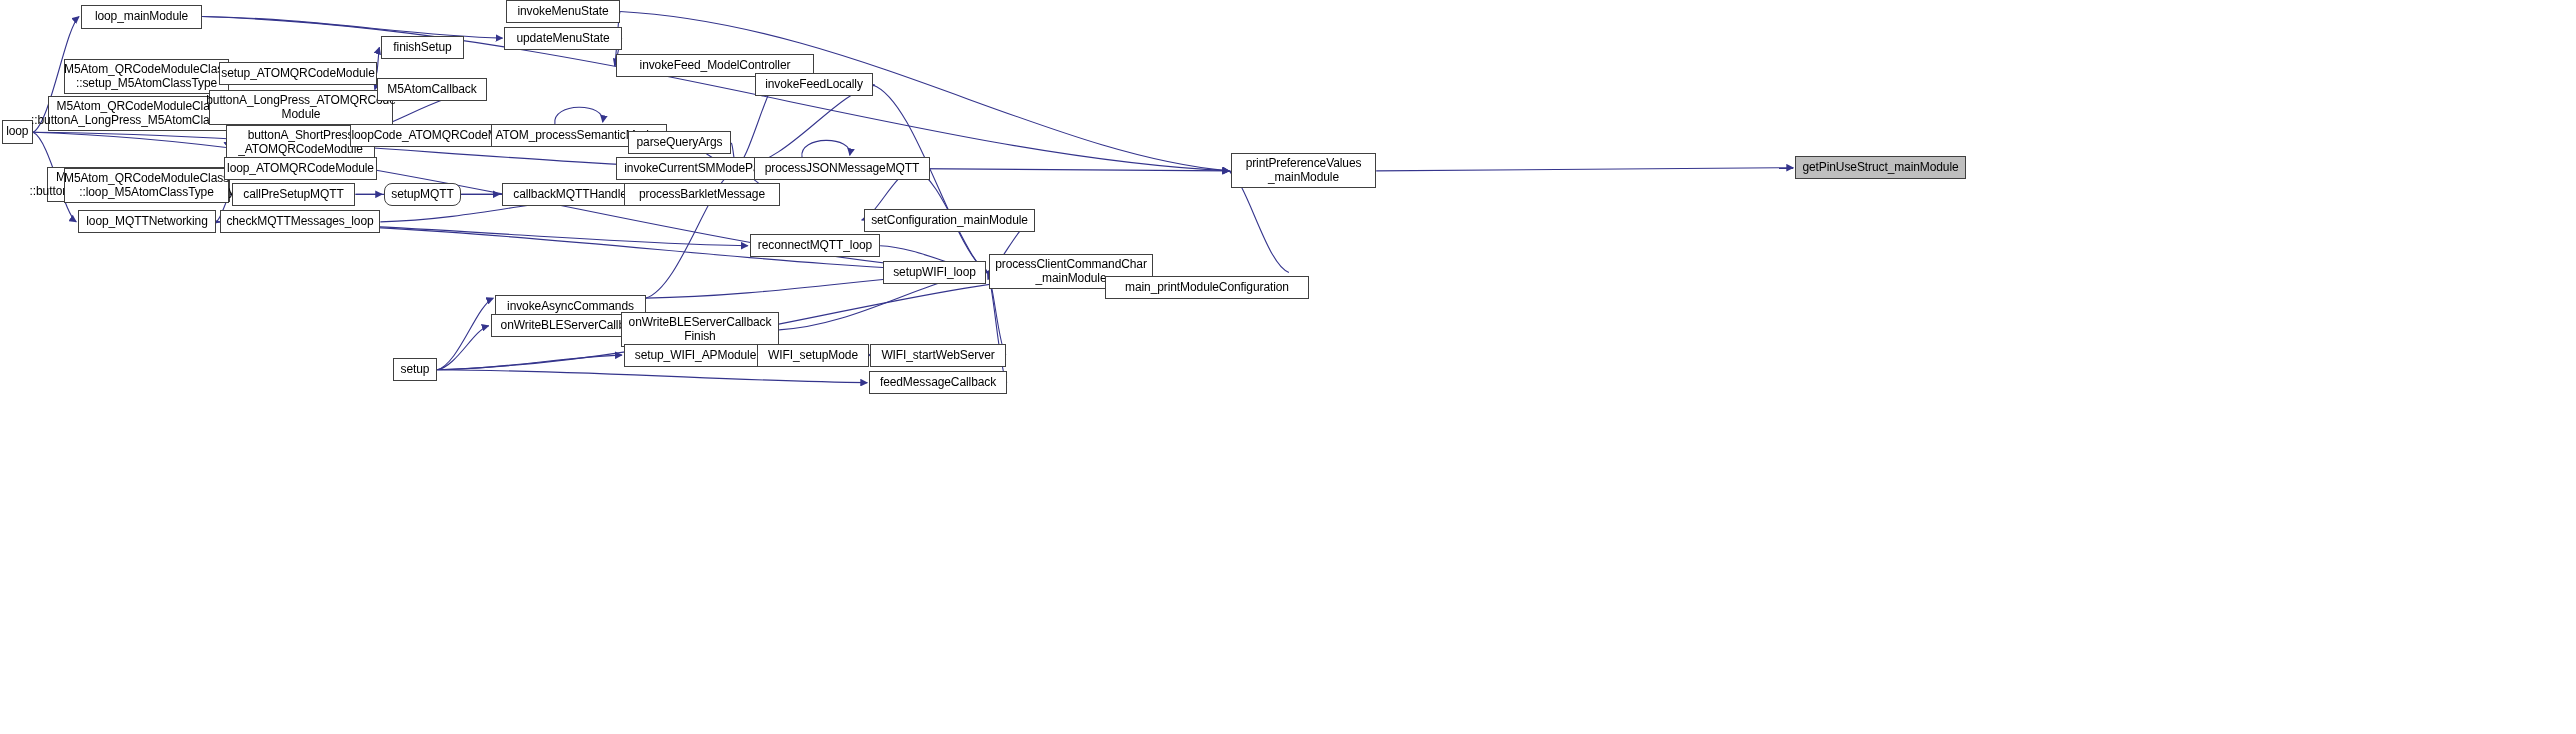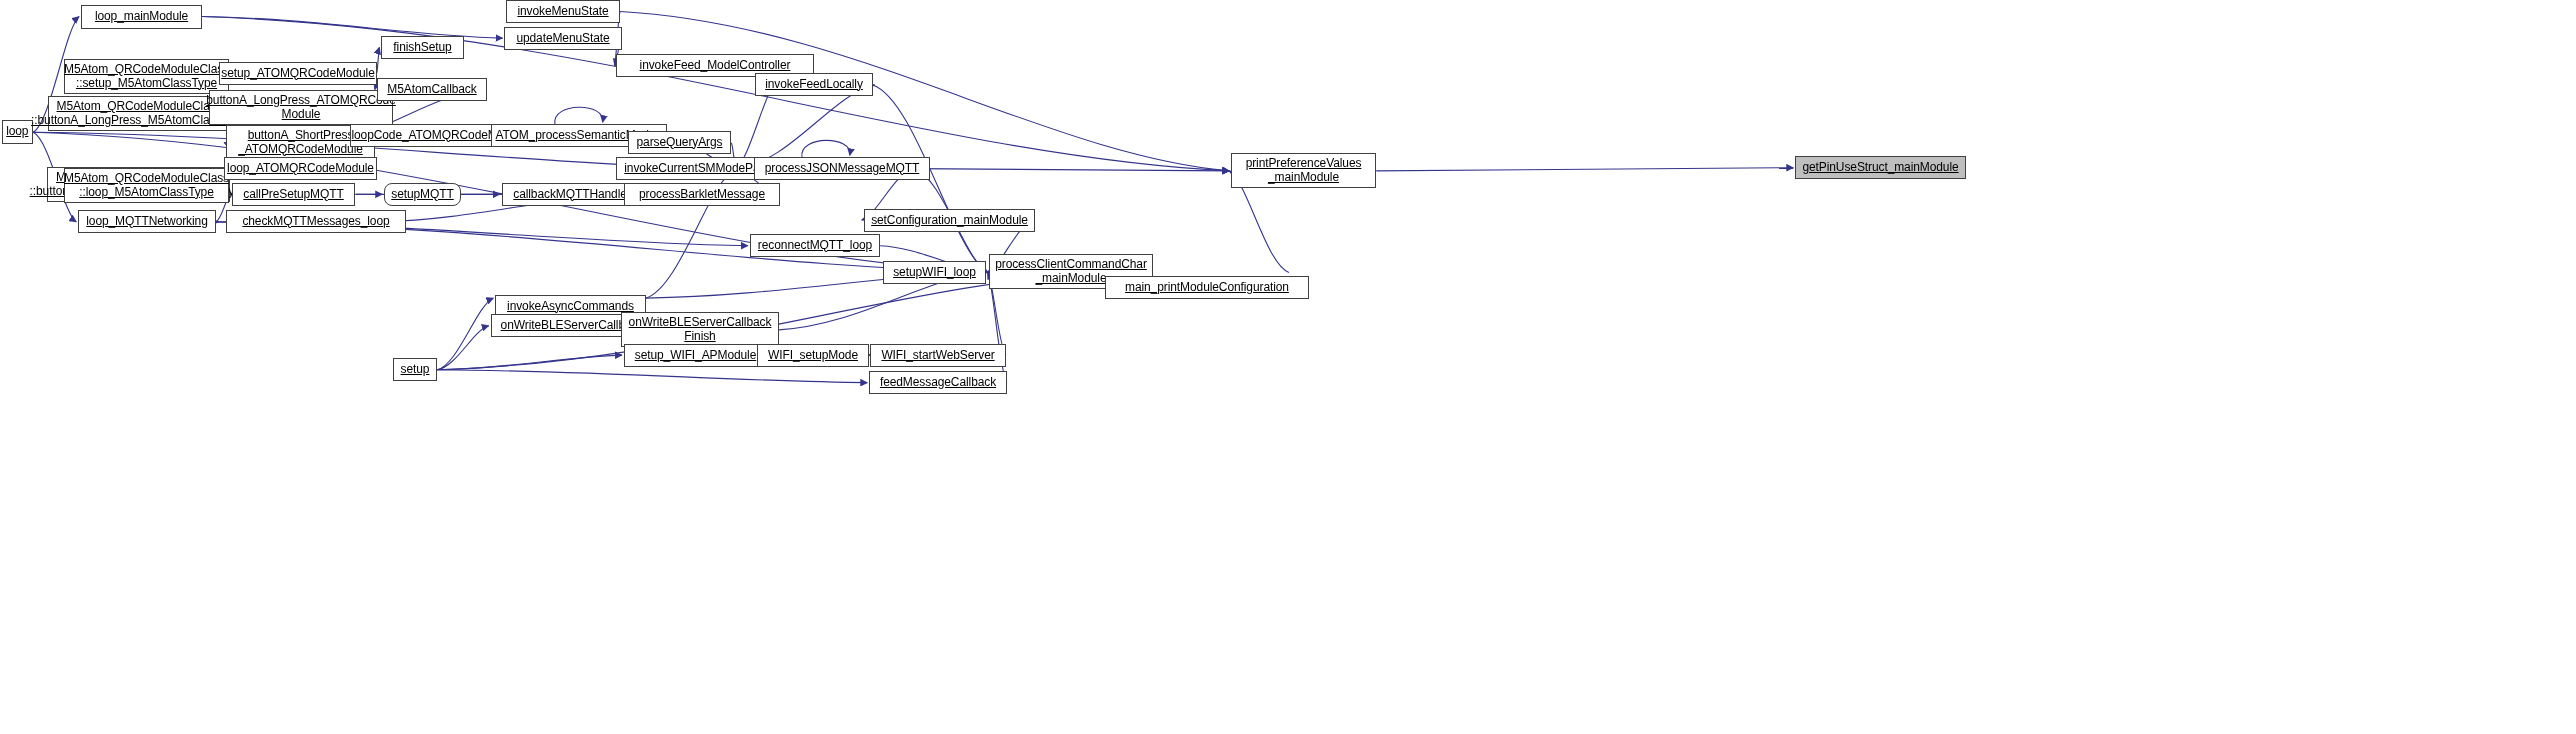--- a/index.html
+++ b/index.html
@@ -32,21 +32,20 @@
     color: #000000;
     font-size: 12px;
     line-height: 13.8px;
     display: flex;
     align-items: center;
     justify-content: center;
     text-align: center;
     white-space: pre-line;
     padding: 0 3.7px;
     letter-spacing: -0.1px;
-    text-decoration: underline;
   }
   .node.highlight {
     background: #bfbfbf;
   }
 </style>
 </head>
 <body>
 
 <div id="canvas">
   <svg id="edges" viewBox="0 0 2804 800" xmlns="http://www.w3.org/2000/svg">
@@ -134,21 +133,21 @@
 ::loop_M5AtomClassType</div>
       <div class="node" style="left: 78px; top: 210px; width: 138px; height: 23px;">loop_MQTTNetworking</div>
       <div class="node" style="left: 381px; top: 36px; width: 83px; height: 23px;">finishSetup</div>
       <div class="node" style="left: 219px; top: 62px; width: 158px; height: 23px;">setup_ATOMQRCodeModule</div>
       <div class="node" style="left: 209px; top: 90px; width: 184px; height: 35px;">buttonA_LongPress_ATOMQRCode
 Module</div>
       <div class="node" style="left: 226px; top: 125px; width: 149px; height: 35px;">buttonA_ShortPress
 _ATOMQRCodeModule</div>
       <div class="node" style="left: 224px; top: 157px; width: 153px; height: 23px;">loop_ATOMQRCodeModule</div>
       <div class="node" style="left: 232px; top: 183px; width: 123px; height: 23px;">callPreSetupMQTT</div>
-      <div class="node" style="left: 226px; top: 210px; width: 180px; height: 23px;">checkMQTTMessages_loop</div>
+      <div class="node" style="left: 220px; top: 210px; width: 160px; height: 23px;">checkMQTTMessages_loop</div>
       <div class="node" style="left: 377px; top: 78px; width: 110px; height: 23px;">M5AtomCallback</div>
       <div class="node" style="left: 350px; top: 124px; width: 178px; height: 23px;">loopCode_ATOMQRCodeModule</div>
       <div class="node" style="left: 384px; top: 183px; width: 77px; height: 23px; border-radius: 8px;">setupMQTT</div>
       <div class="node" style="left: 491px; top: 124px; width: 176px; height: 23px;">ATOM_processSemanticMarker</div>
       <div class="node" style="left: 502px; top: 183px; width: 140px; height: 23px;">callbackMQTTHandler</div>
       <div class="node" style="left: 506px; top: 0px; width: 114px; height: 23px;">invokeMenuState</div>
       <div class="node" style="left: 504px; top: 27px; width: 118px; height: 23px;">updateMenuState</div>
       <div class="node" style="left: 616px; top: 54px; width: 198px; height: 23px;">invokeFeed_ModelController</div>
       <div class="node" style="left: 755px; top: 73px; width: 118px; height: 23px;">invokeFeedLocally</div>
       <div class="node" style="left: 628px; top: 131px; width: 103px; height: 23px;">parseQueryArgs</div>

